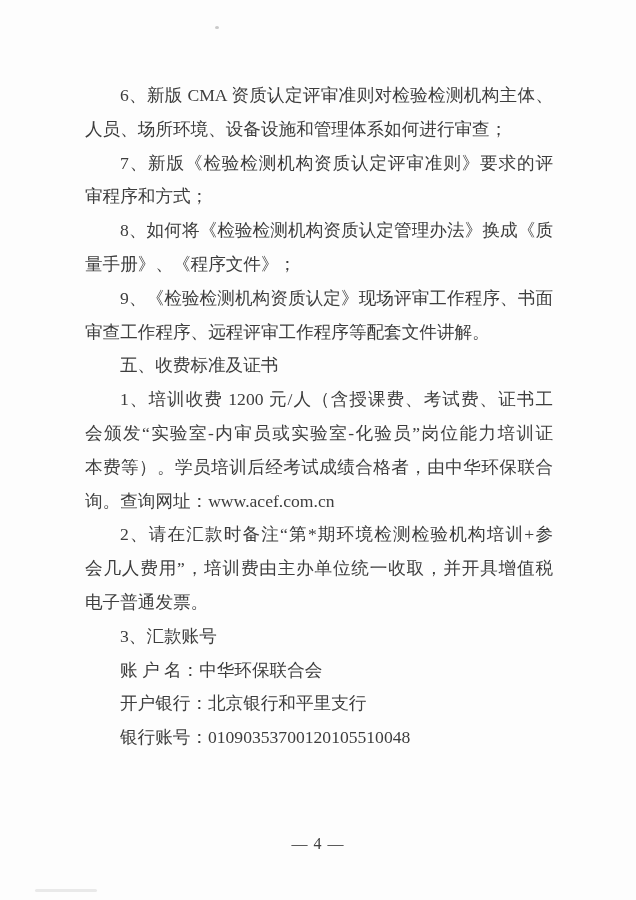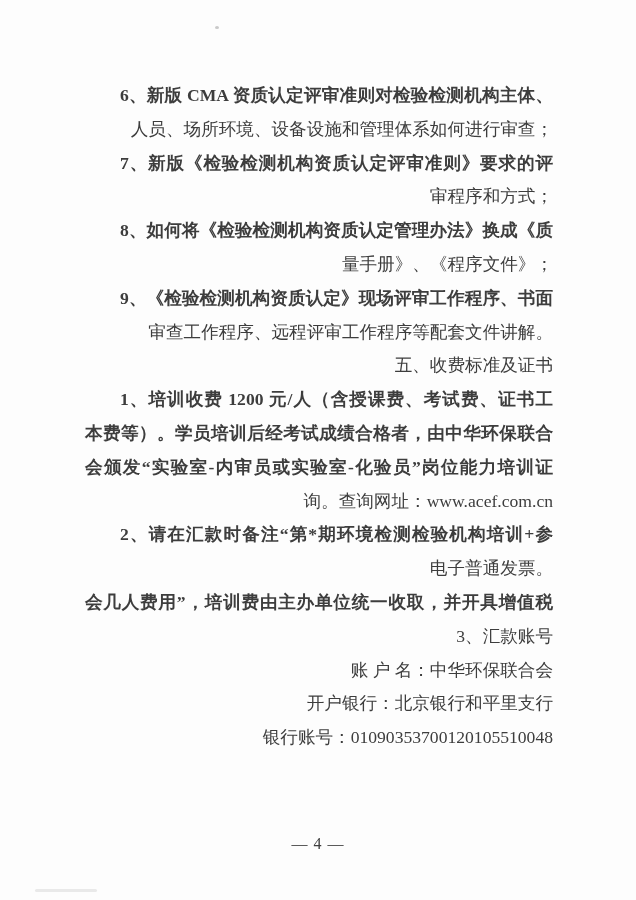--- a/index.html
+++ b/index.html
@@ -19,28 +19,27 @@
   .body-text {
     position: absolute;
     left: 85px;
     top: 79px;
     width: 468px;
   }
   .line {
     height: 33.8px;
     line-height: 33.8px;
     font-size: 17.6px;
-    text-align: right;
+    text-align: left;
     white-space: nowrap;
   }
   .line.fill {
     white-space: normal;
     text-align: justify;
     text-align-last: justify;
-    font-weight: bold;
   }
   .line.indent {
     text-indent: 35px;
   }
   .footer {
     position: absolute;
     top: 835px;
     left: 0;
     width: 100%;
     text-align: center;
@@ -76,26 +75,26 @@
       <div class="line indent fill">6、新版 CMA 资质认定评审准则对检验检测机构主体、</div>
       <div class="line">人员、场所环境、设备设施和管理体系如何进行审查；</div>
       <div class="line indent fill">7、新版《检验检测机构资质认定评审准则》要求的评</div>
       <div class="line">审程序和方式；</div>
       <div class="line indent fill">8、如何将《检验检测机构资质认定管理办法》换成《质</div>
       <div class="line">量手册》、《程序文件》；</div>
       <div class="line indent fill">9、《检验检测机构资质认定》现场评审工作程序、书面</div>
       <div class="line">审查工作程序、远程评审工作程序等配套文件讲解。</div>
       <div class="line indent">五、收费标准及证书</div>
       <div class="line indent fill">1、培训收费 1200 元/人（含授课费、考试费、证书工</div>
+      <div class="line fill">会颁发“实验室-内审员或实验室-化验员”岗位能力培训证</div>
       <div class="line fill">本费等）。学员培训后经考试成绩合格者，由中华环保联合</div>
-      <div class="line fill">会颁发“实验室-内审员或实验室-化验员”岗位能力培训证</div>
       <div class="line">询。查询网址：www.acef.com.cn</div>
       <div class="line indent fill">2、请在汇款时备注“第*期环境检测检验机构培训+参</div>
+      <div class="line fill">会几人费用”，培训费由主办单位统一收取，并开具增值税</div>
       <div class="line">电子普通发票。</div>
-      <div class="line fill">会几人费用”，培训费由主办单位统一收取，并开具增值税</div>
       <div class="line indent">3、汇款账号</div>
       <div class="line indent">账 户 名：中华环保联合会</div>
       <div class="line indent">开户银行：北京银行和平里支行</div>
       <div class="line indent">银行账号：01090353700120105510048</div>
     </div>
   <div class="footer">— 4 —</div>
   <div class="artifact-smudge"></div>
 </div>
 
 </body></html>

